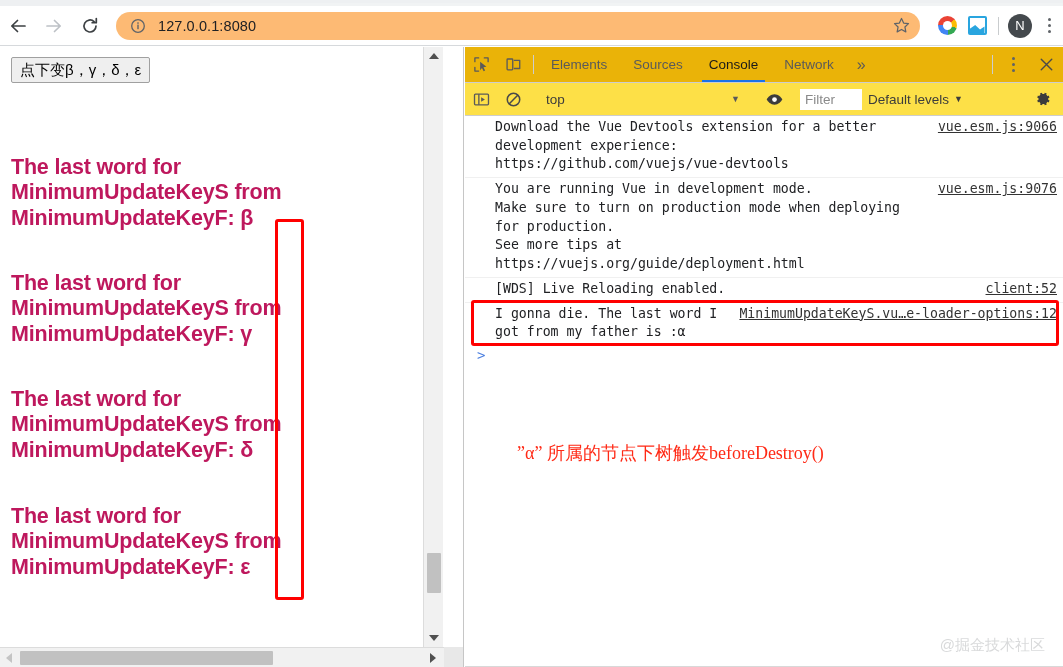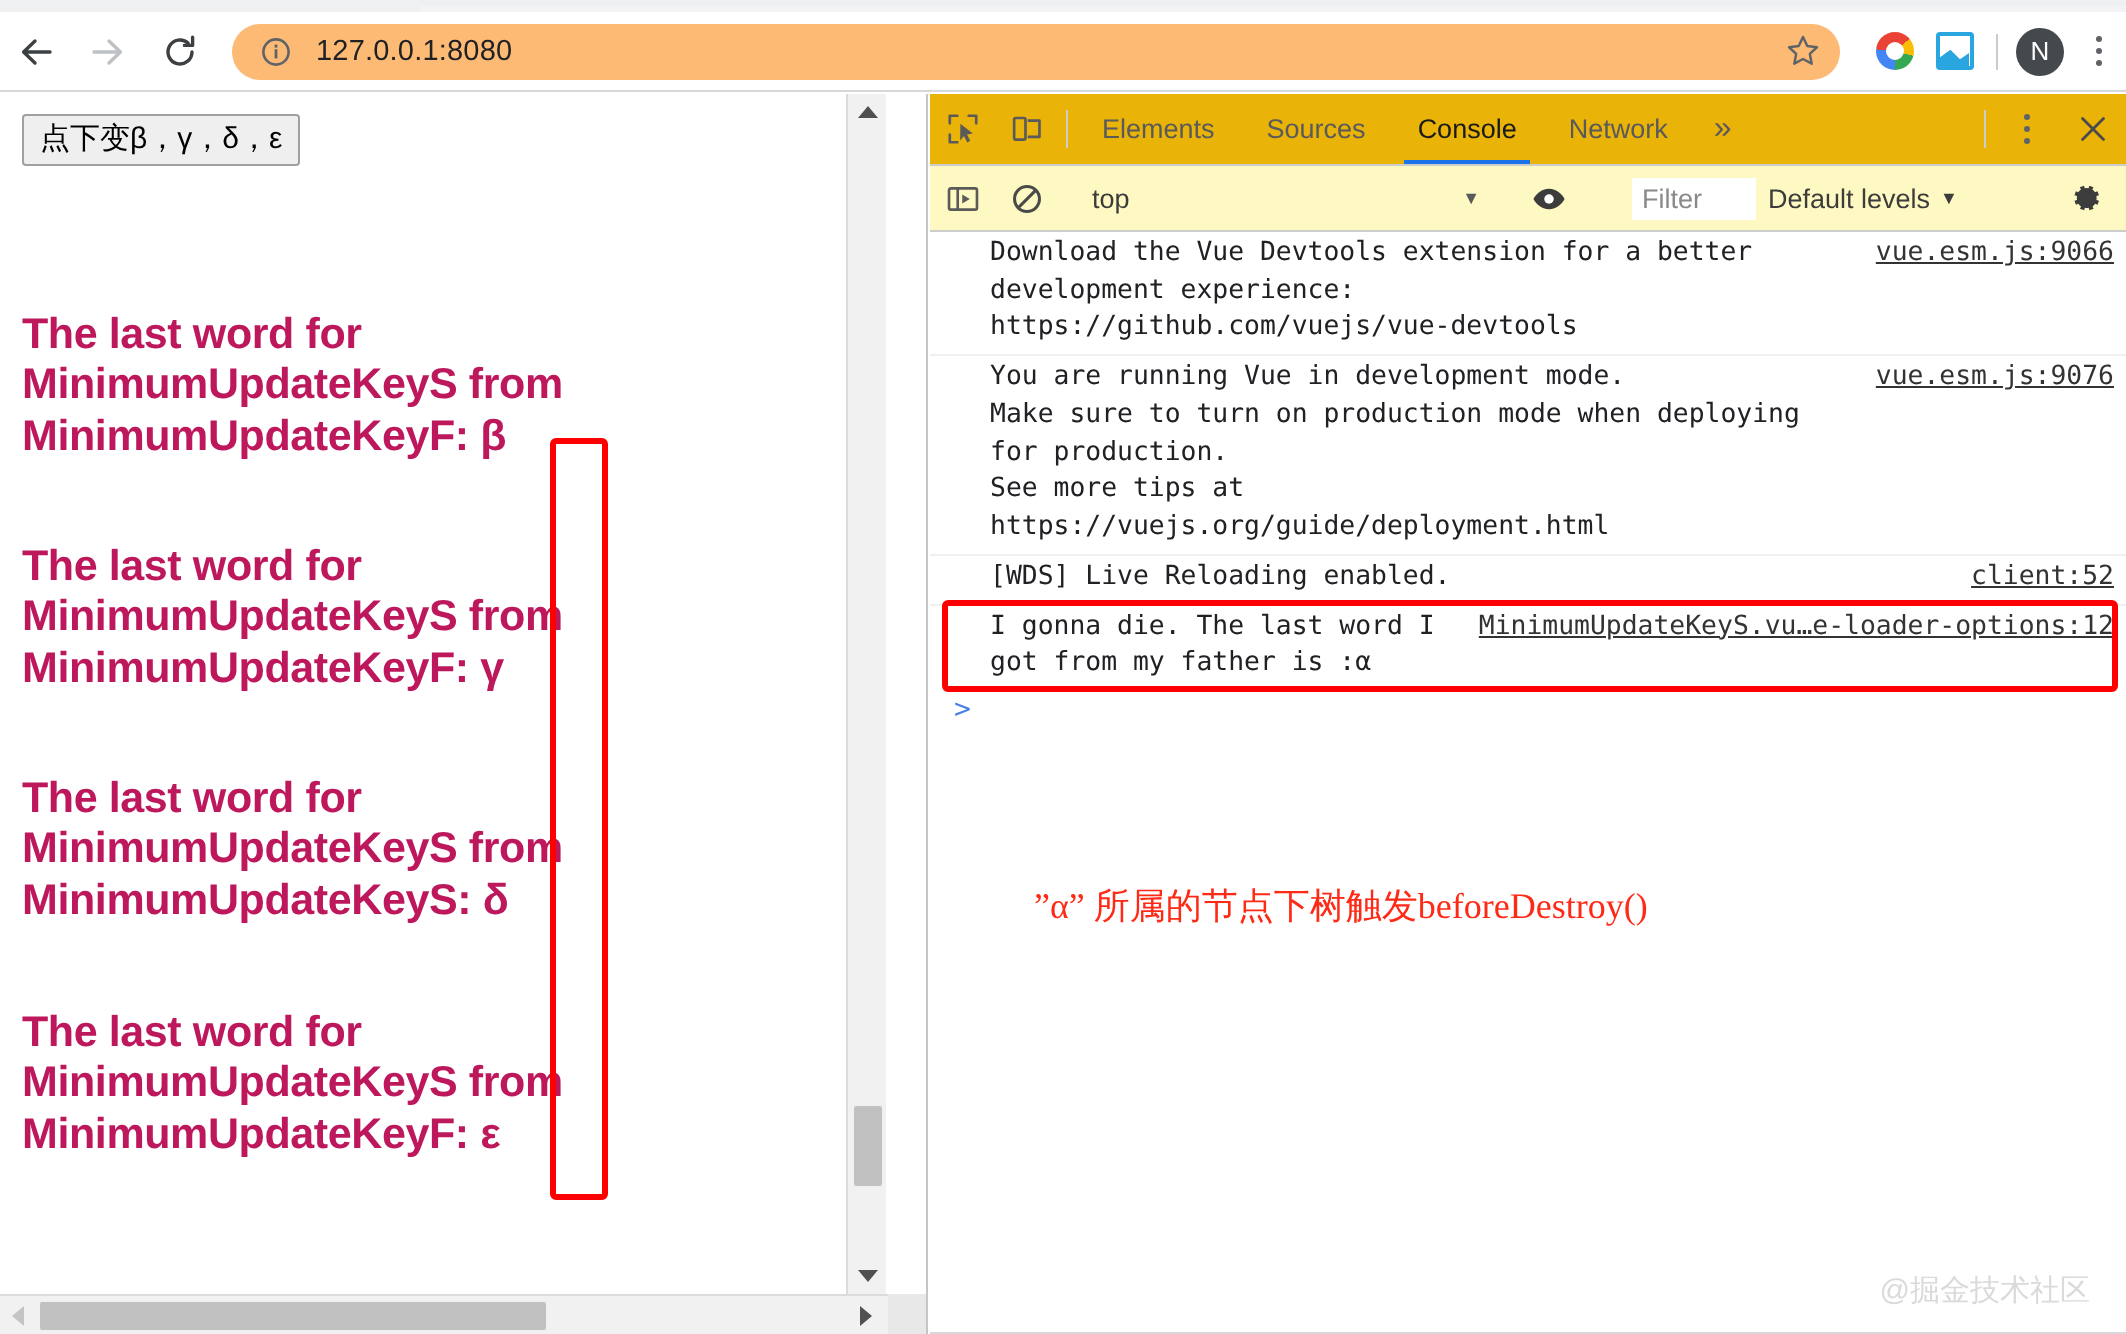--- a/index.html
+++ b/index.html
@@ -188,33 +188,33 @@
   .dt-tab.active::after {
     content: ""; position: absolute; left: 6px; right: 6px; bottom: 0;
     height: 2px; background: #1a73e8;
   }
   .dt-chev { padding: 0 10px; display:flex; align-items:center; font-size: 16px; color:#5a5a5a; }
   .dt-right { margin-left: auto; display: flex; align-items: stretch; }
   .dt-close { width: 34px; display:flex; align-items:center; justify-content:center; }
 
   .dt-filterbar {
     height: 33px; flex: 0 0 auto; display: flex; align-items: center;
-    border-bottom: 1px solid #cdcdcd; background: #fef9c3; padding-right: 4px;
+    border-bottom: 1px solid #cdcdcd; background: #fde047; padding-right: 4px;
   }
   .ctx-select {
     display: flex; align-items: center; flex: 0 0 auto;
     width: 210px; height: 22px; padding-left: 8px;
     font-size: 13.5px; color: #3c3c3c;
   }
   .ctx-caret { margin-left: auto; margin-right: 8px; font-size: 9px; color: #5a5a5a; }
   .eye-wrap { width: 34px; display:flex; align-items:center; justify-content:center; }
   .filter-input {
     width: 62px; height: 21px; background: #ffffff; border: none;
     font-size: 13.5px; color: #8a8a8a; display: flex; align-items: center;
-    padding-left: 5px; margin-left: 16px;
+    padding-left: 5px; margin-left: 0;
   }
   .levels {
     margin-left: 6px; font-size: 13.5px; color: #3c3c3c;
     display: flex; align-items: center; gap: 5px;
   }
   .levels .caret { font-size: 9px; }
   .gear-wrap { margin-left: auto; width: 32px; display:flex; align-items:center; justify-content:center; }
 
   .dt-console {
     flex: 1 1 auto; position: relative; overflow: hidden; background: #ffffff;
@@ -344,21 +344,21 @@
           <div>MinimumUpdateKeyF: β</div>
         </div>
       <div class="word-block wb1">
           <div>The last word for</div>
           <div>MinimumUpdateKeyS from</div>
           <div>MinimumUpdateKeyF: γ</div>
         </div>
       <div class="word-block wb2">
           <div>The last word for</div>
           <div>MinimumUpdateKeyS from</div>
-          <div>MinimumUpdateKeyS: δ</div>
+          <div>MinimumUpdateKeyF: δ</div>
         </div>
       <div class="word-block wb3">
           <div>The last word for</div>
           <div>MinimumUpdateKeyS from</div>
           <div>MinimumUpdateKeyF: ε</div>
         </div>
 
       <div class="red-column"></div>
 
       <div class="vscroll">

